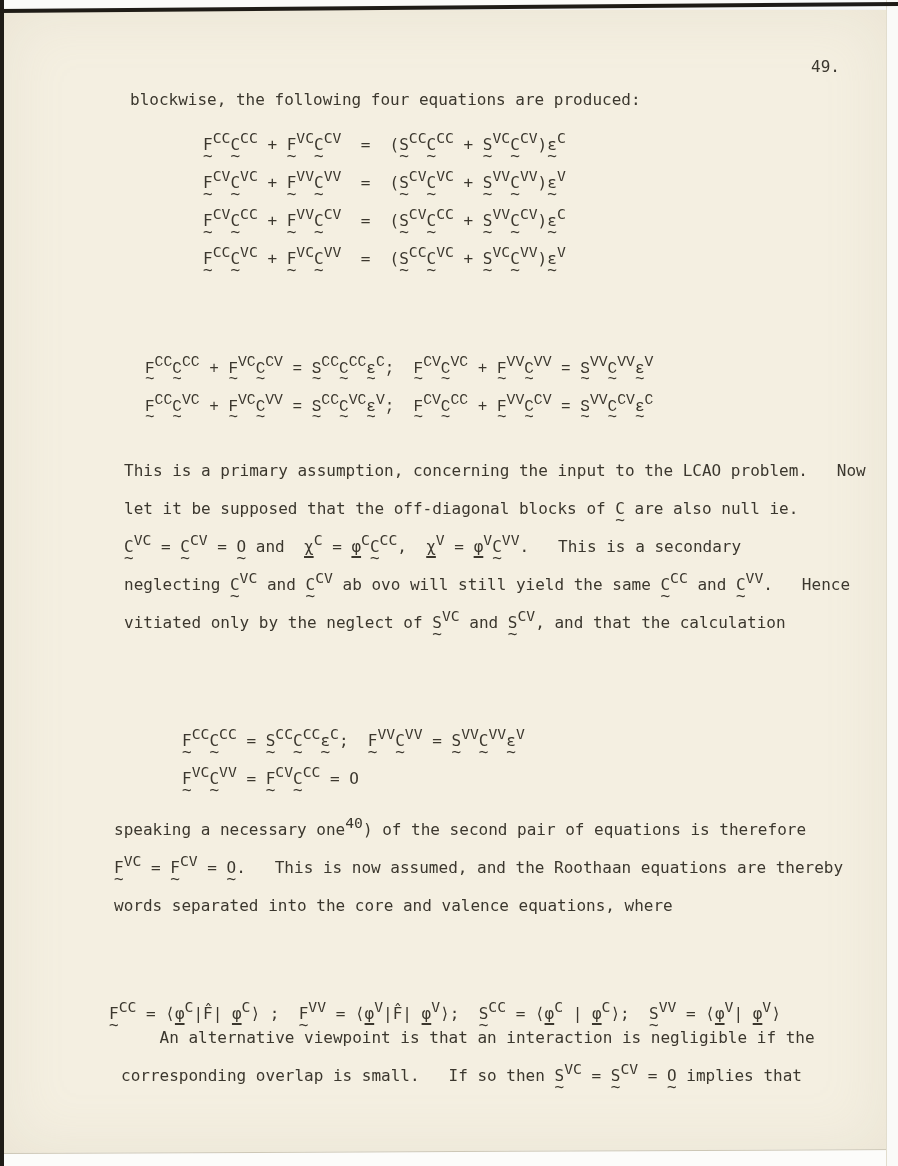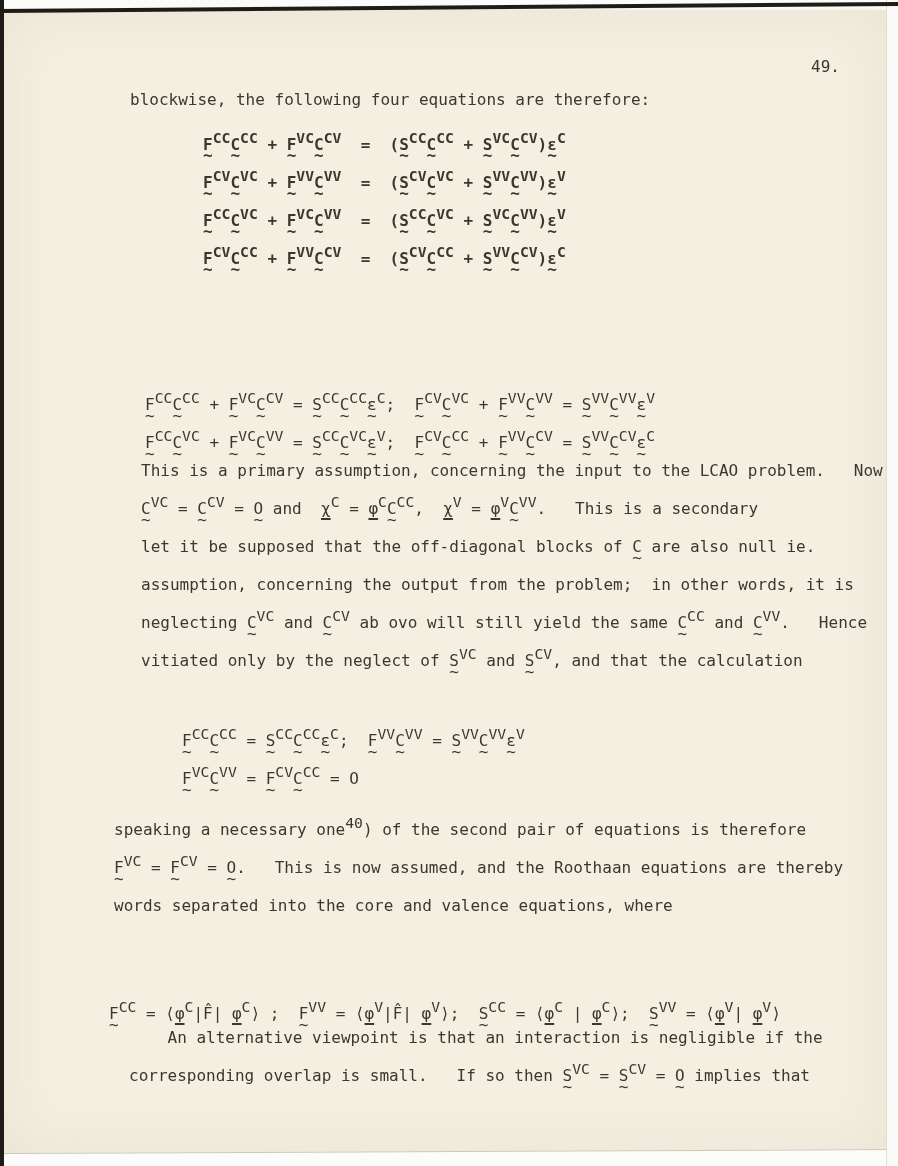--- a/index.html
+++ b/index.html
@@ -62,67 +62,66 @@
     top:0.72em;
     font-size:1em;line-height:1;
   }
   .ul{
     text-decoration:underline;
     text-underline-offset:0.22em;
     text-decoration-thickness:1.5px;
   }
   #page-number{left:811px;top:48px;}
   #blk-p1{left:130px;top:81px;}
-  #blk-eq1{left:203px;top:126px;font-weight:bold;}
+  #blk-eq1{left:203px;top:126px;}
   #blk-p2{left:125px;top:286px;}
-  #blk-eq2{left:145px;top:386px;}
-  #blk-p3{left:141px;top:452px;}
+  #blk-eq2{left:145px;top:350px;font-family:Liberation Mono, monospace;}
+  #blk-p3{left:124px;top:452px;}
   #blk-eq3{left:182px;top:722px;}
   #blk-p4{left:114px;top:811px;}
   #blk-eq4{left:109px;top:995px;}
-  #blk-p5{left:121px;top:1019px;margin-left:8px;}
+  #blk-p5{left:121px;top:1019px;}
 </style>
 </head>
 <body>
 
 <div class="scan">
   <div class="paper"></div>
   <div class="edge-left"></div>
   <div class="edge-top"></div>
   <div class="scan-bottom"></div>
   <div class="scan-right"></div>
 
   <div class="content">
 
     <div class="block line" id="page-number">49.</div>
 
     <div class="block" id="blk-p1">
-      <div class="line">blockwise, the following four equations are therefore:</div>
+      <div class="line">blockwise, the following four equations are produced:</div>
     </div>
 
     <div class="block" id="blk-eq1">
       <div class="line"><span class="tu">F</span><sup>CC</sup><span class="tu">C</span><sup>CC</sup> + <span class="tu">F</span><sup>VC</sup><span class="tu">C</span><sup>CV</sup>  =  (<span class="tu">S</span><sup>CC</sup><span class="tu">C</span><sup>CC</sup> + <span class="tu">S</span><sup>VC</sup><span class="tu">C</span><sup>CV</sup>)<span class="tu">ε</span><sup>C</sup></div>
       <div class="line"><span class="tu">F</span><sup>CV</sup><span class="tu">C</span><sup>VC</sup> + <span class="tu">F</span><sup>VV</sup><span class="tu">C</span><sup>VV</sup>  =  (<span class="tu">S</span><sup>CV</sup><span class="tu">C</span><sup>VC</sup> + <span class="tu">S</span><sup>VV</sup><span class="tu">C</span><sup>VV</sup>)<span class="tu">ε</span><sup>V</sup></div>
+      <div class="line"><span class="tu">F</span><sup>CV</sup><span class="tu">C</span><sup>CC</sup> + <span class="tu">F</span><sup>VV</sup><span class="tu">C</span><sup>CV</sup>  =  (<span class="tu">S</span><sup>CV</sup><span class="tu">C</span><sup>CC</sup> + <span class="tu">S</span><sup>VV</sup><span class="tu">C</span><sup>CV</sup>)<span class="tu">ε</span><sup>C</sup></div>
       <div class="line"><span class="tu">F</span><sup>CC</sup><span class="tu">C</span><sup>VC</sup> + <span class="tu">F</span><sup>VC</sup><span class="tu">C</span><sup>VV</sup>  =  (<span class="tu">S</span><sup>CC</sup><span class="tu">C</span><sup>VC</sup> + <span class="tu">S</span><sup>VC</sup><span class="tu">C</span><sup>VV</sup>)<span class="tu">ε</span><sup>V</sup></div>
-      <div class="line"><span class="tu">F</span><sup>CV</sup><span class="tu">C</span><sup>CC</sup> + <span class="tu">F</span><sup>VV</sup><span class="tu">C</span><sup>CV</sup>  =  (<span class="tu">S</span><sup>CV</sup><span class="tu">C</span><sup>CC</sup> + <span class="tu">S</span><sup>VV</sup><span class="tu">C</span><sup>CV</sup>)<span class="tu">ε</span><sup>C</sup></div>
     </div>
 
     <div class="block" id="blk-p2">
     </div>
 
     <div class="block" id="blk-eq2">
       <div class="line"><span class="tu">F</span><sup>CC</sup><span class="tu">C</span><sup>CC</sup> + <span class="tu">F</span><sup>VC</sup><span class="tu">C</span><sup>CV</sup> = <span class="tu">S</span><sup>CC</sup><span class="tu">C</span><sup>CC</sup><span class="tu">ε</span><sup>C</sup>;  <span class="tu">F</span><sup>CV</sup><span class="tu">C</span><sup>VC</sup> + <span class="tu">F</span><sup>VV</sup><span class="tu">C</span><sup>VV</sup> = <span class="tu">S</span><sup>VV</sup><span class="tu">C</span><sup>VV</sup><span class="tu">ε</span><sup>V</sup></div>
       <div class="line"><span class="tu">F</span><sup>CC</sup><span class="tu">C</span><sup>VC</sup> + <span class="tu">F</span><sup>VC</sup><span class="tu">C</span><sup>VV</sup> = <span class="tu">S</span><sup>CC</sup><span class="tu">C</span><sup>VC</sup><span class="tu">ε</span><sup>V</sup>;  <span class="tu">F</span><sup>CV</sup><span class="tu">C</span><sup>CC</sup> + <span class="tu">F</span><sup>VV</sup><span class="tu">C</span><sup>CV</sup> = <span class="tu">S</span><sup>VV</sup><span class="tu">C</span><sup>CV</sup><span class="tu">ε</span><sup>C</sup></div>
     </div>
 
     <div class="block" id="blk-p3">
       <div class="line">This is a primary assumption, concerning the input to the LCAO problem.   Now</div>
+      <div class="line">let it be supposed that the off-diagonal blocks of <span class="tu">C</span> are also null ie.</div>
       <div class="line"><span class="tu">C</span><sup>VC</sup> = <span class="tu">C</span><sup>CV</sup> = <span class="tu">O</span> and  <span class="ul">χ</span><sup>C</sup> = <span class="ul">φ</span><sup>C</sup><span class="tu">C</span><sup>CC</sup>,  <span class="ul">χ</span><sup>V</sup> = <span class="ul">φ</span><sup>V</sup><span class="tu">C</span><sup>VV</sup>.   This is a secondary</div>
-      <div class="line">let it be supposed that the off-diagonal blocks of <span class="tu">C</span> are also null ie.</div>
-      <div class="line">assumption, concerning the output from the problem;  in other words, it is</div>
       <div class="line">neglecting <span class="tu">C</span><sup>VC</sup> and <span class="tu">C</span><sup>CV</sup> ab ovo will still yield the same <span class="tu">C</span><sup>CC</sup> and <span class="tu">C</span><sup>VV</sup>.   Hence</div>
       <div class="line">vitiated only by the neglect of <span class="tu">S</span><sup>VC</sup> and <span class="tu">S</span><sup>CV</sup>, and that the calculation</div>
     </div>
 
     <div class="block" id="blk-eq3">
       <div class="line"><span class="tu">F</span><sup>CC</sup><span class="tu">C</span><sup>CC</sup> = <span class="tu">S</span><sup>CC</sup><span class="tu">C</span><sup>CC</sup><span class="tu">ε</span><sup>C</sup>;  <span class="tu">F</span><sup>VV</sup><span class="tu">C</span><sup>VV</sup> = <span class="tu">S</span><sup>VV</sup><span class="tu">C</span><sup>VV</sup><span class="tu">ε</span><sup>V</sup></div>
       <div class="line"><span class="tu">F</span><sup>VC</sup><span class="tu">C</span><sup>VV</sup> = <span class="tu">F</span><sup>CV</sup><span class="tu">C</span><sup>CC</sup> = O</div>
     </div>
 
     <div class="block" id="blk-p4">

